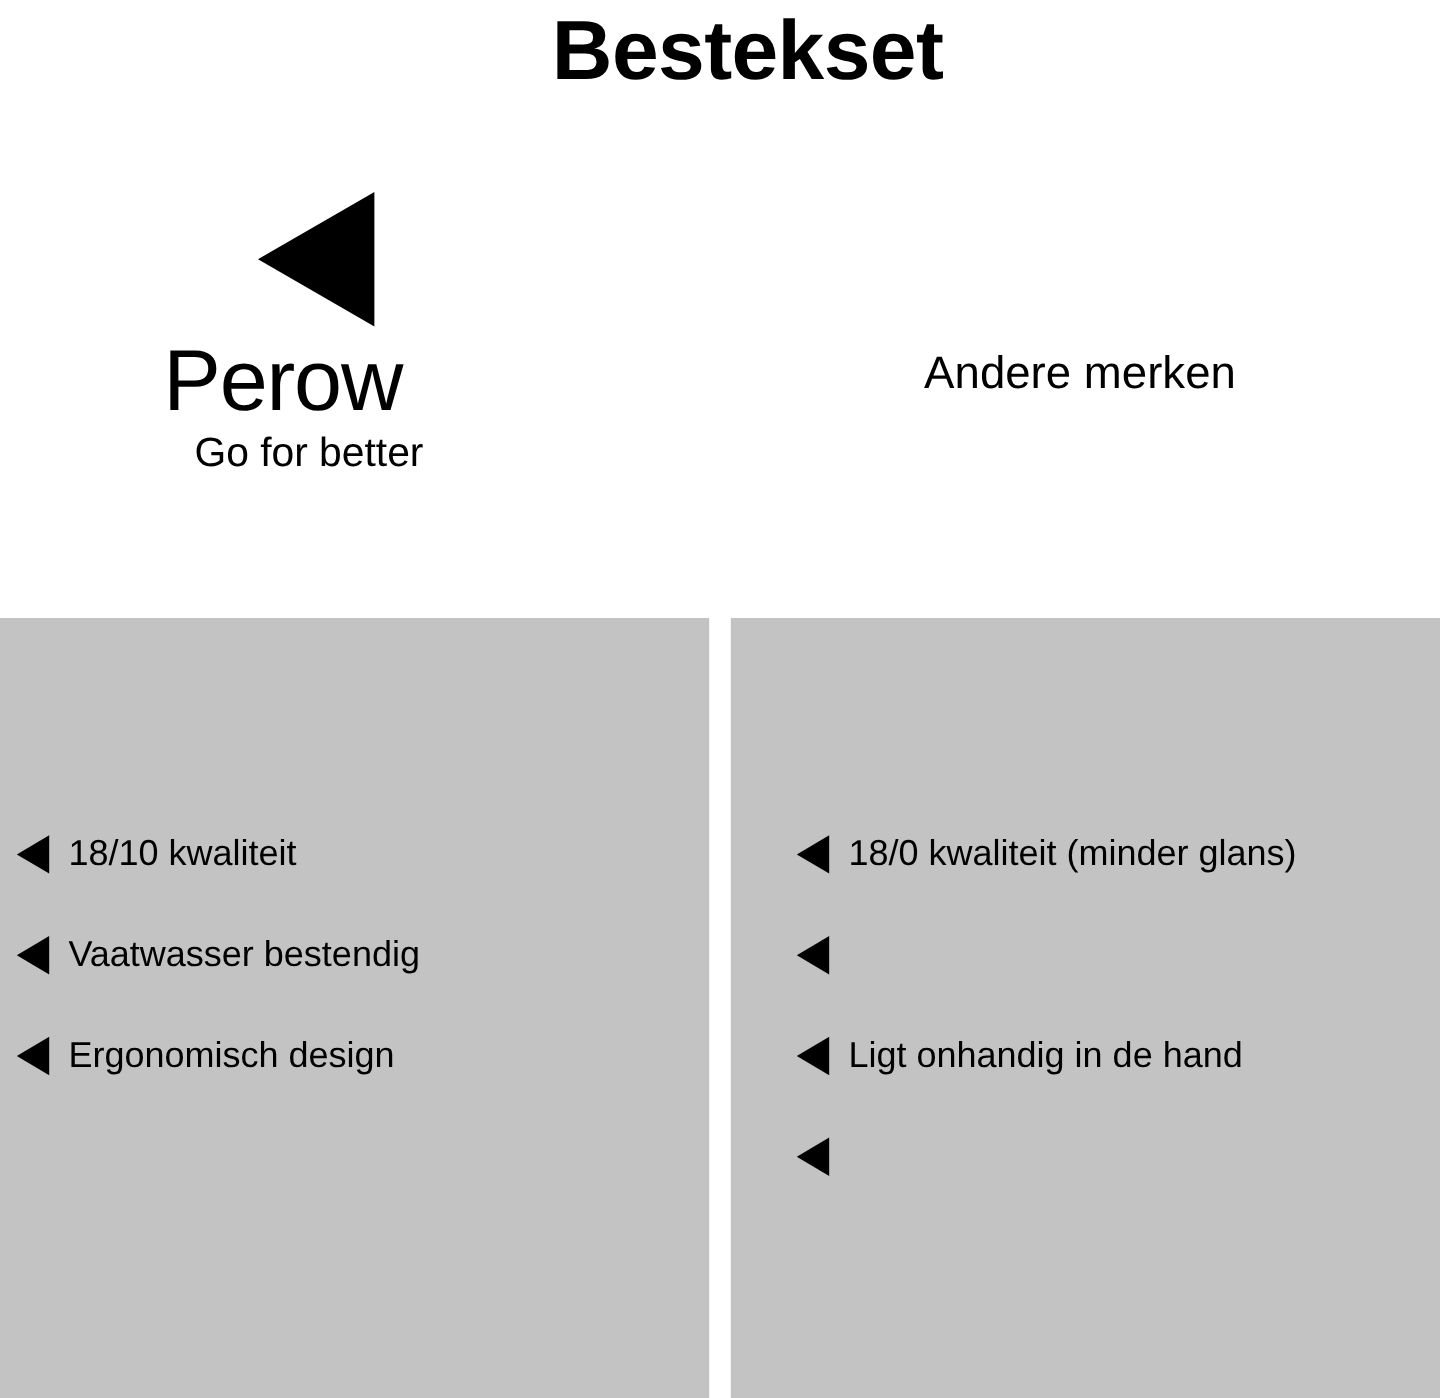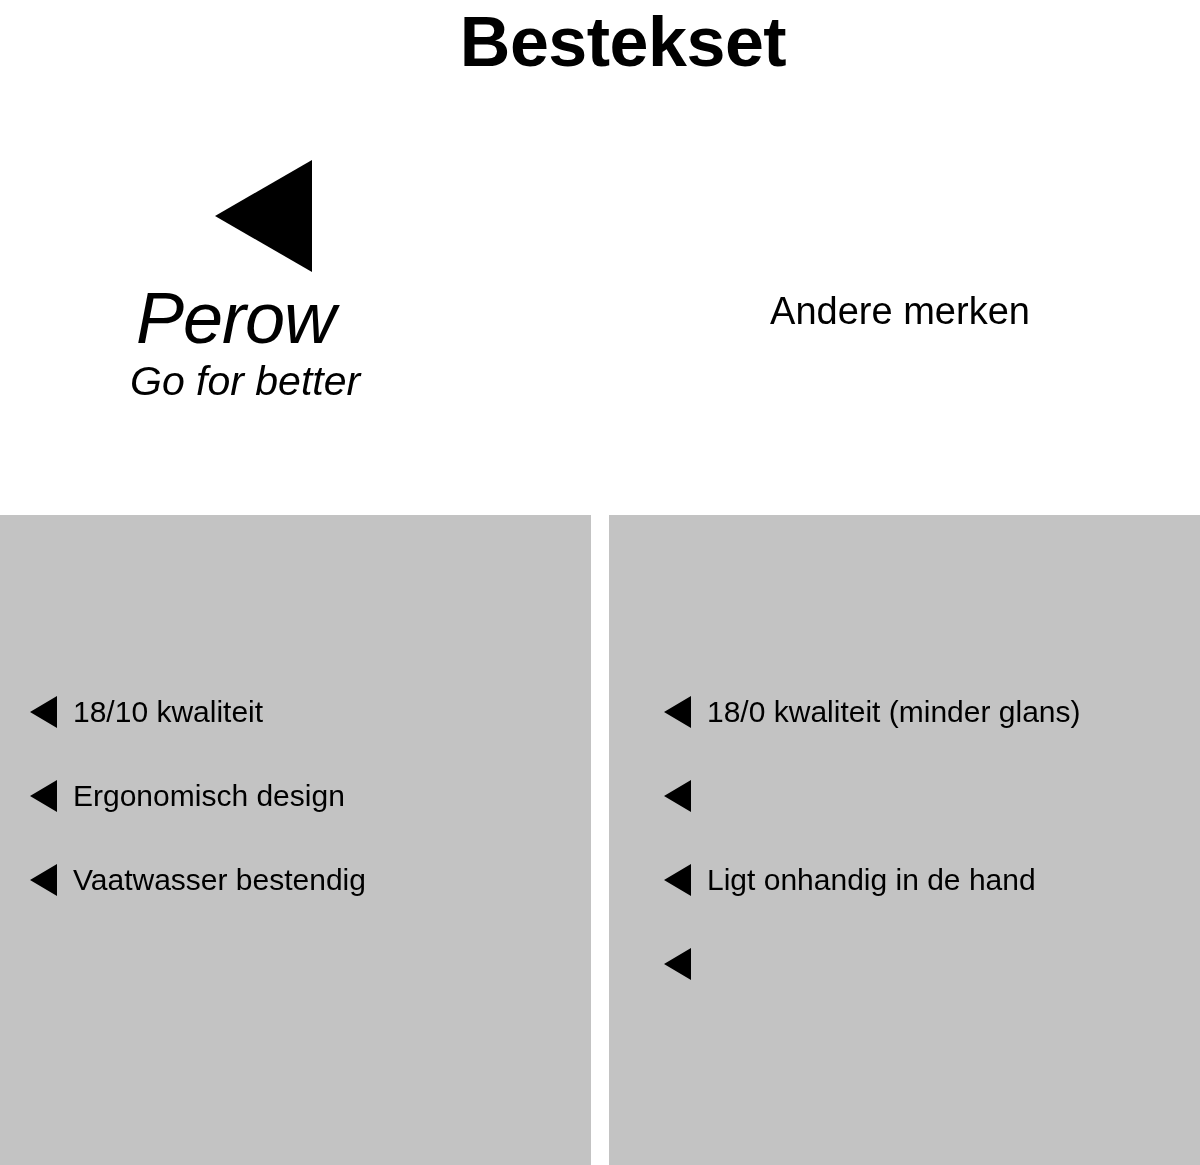--- a/index.html
+++ b/index.html
@@ -36,41 +36,41 @@
     line-height: 1.1;
     margin-left: 23px;
   }
 
   
   .brand-block {
     position: absolute;
     left: 130px;
     top: 160px;
     width: 420px;
-    font-style: italic;
   }
   .brand-arrow {
     width: 0;
     height: 0;
     margin-left: 85px;
     border-top: 56px solid transparent;
     border-bottom: 56px solid transparent;
     border-right: 97px solid #000000;
   }
   .brand-name {
     font-size: 72px;
     line-height: 1.0;
     margin-top: 10px;
     margin-left: 6px;
     font-weight: 400;
     letter-spacing: -1px;
   }
   .brand-tagline {
-    font-size: 41px;
+    font-size: 34px;
     margin-top: 4px;
+    margin-left: 32px;
     font-weight: 400;
   }
 
   
   .other-heading {
     position: absolute;
     left: 600px;
     top: 290px;
     width: 600px;
     text-align: center;
@@ -97,21 +97,21 @@
   }
   .panel-list {
     position: absolute;
     left: 0;
     top: 155px;
     width: 100%;
     list-style: none;
     margin: 0;
     padding: 0;
   }
-  .panel-left .panel-list { padding-left: 30px; }
+  .panel-left .panel-list { padding-left: 14px; }
   .panel-right .panel-list { padding-left: 55px; }
 
   .panel-item {
     display: flex;
     align-items: center;
     height: 84px;
     font-size: 30px;
     line-height: 1.2;
     white-space: nowrap;
   }
@@ -144,25 +144,25 @@
   <div class="panels">
 
     <div class="panel panel-left">
       <ul class="panel-list">
         <li class="panel-item">
           <span class="item-arrow"></span>
           <span class="item-text">18/10 kwaliteit</span>
         </li>
         <li class="panel-item">
           <span class="item-arrow"></span>
-          <span class="item-text">Ergonomisch design</span>
+          <span class="item-text">Vaatwasser bestendig</span>
         </li>
         <li class="panel-item">
           <span class="item-arrow"></span>
-          <span class="item-text">Vaatwasser bestendig</span>
+          <span class="item-text">Ergonomisch design</span>
         </li>
       </ul>
     </div>
 
     <div class="panel panel-right">
       <ul class="panel-list">
         <li class="panel-item">
           <span class="item-arrow"></span>
           <span class="item-text">18/0 kwaliteit (minder glans)</span>
         </li>

